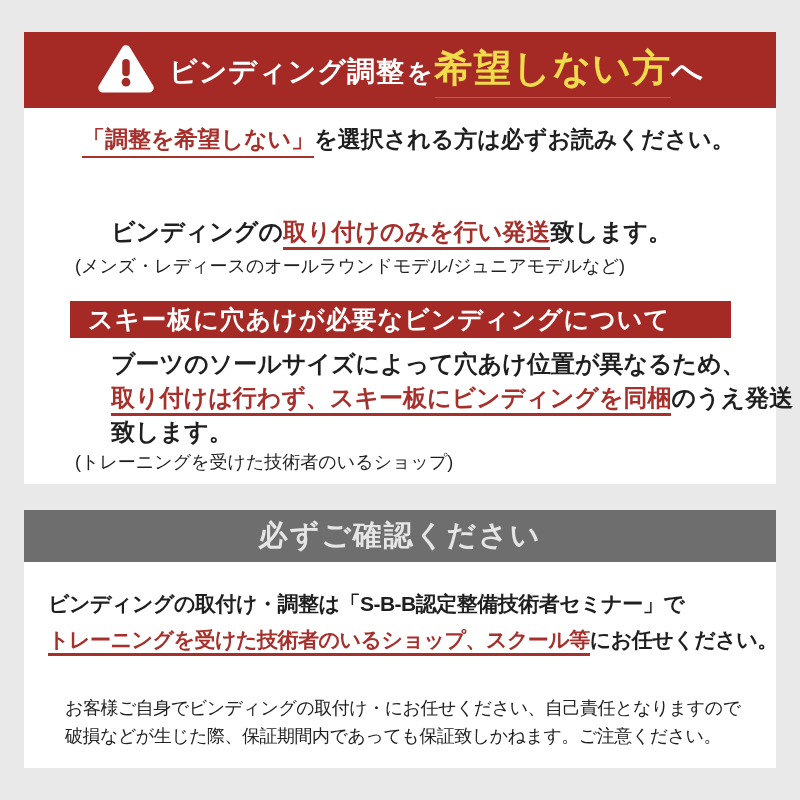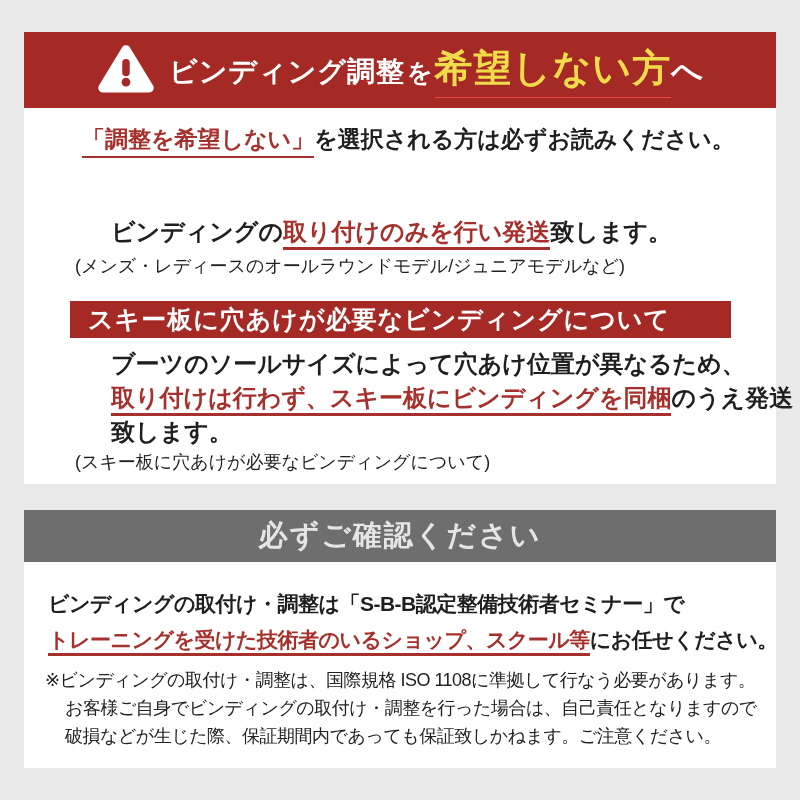--- a/index.html
+++ b/index.html
@@ -116,31 +116,30 @@
     <div class="secbar" id="bar2">スキー板に穴あけが必要なビンディングについて</div>
 
     <div class="bodyline" id="s2-line1">ブーツのソールサイズによって穴あけ位置が異なるため、</div>
 
     <div class="bodyline" id="s2-line2">
       <span class="accent-u">取り付けは行わず、スキー板にビンディングを同梱</span><span>のうえ発送</span>
     </div>
 
     <div class="bodyline" id="s2-line3">致します。</div>
 
-    <div class="note" id="s2-note">(スキー板に穴あけが必要なビンディングについて)</div>
+    <div class="note" id="s2-note">(トレーニングを受けた技術者のいるショップ)</div>
   </div>
 
   <div class="card" id="card2">
 
     <div class="gray-banner">必ずご確認ください</div>
 
     <div class="confirm-line" id="cl1">ビンディングの取付け・調整は「S-B-B認定整備技術者セミナー」で</div>
 
     <div class="confirm-line" id="cl2">
       <span class="accent-u">トレーニングを受けた技術者のいるショップ、スクール等</span><span>にお任せください。</span>
     </div>
 
-    <div class="fp" id="fp1">※ビンディングの取付け・調整は、国際規格 ISO 1108に準拠して行なう必要があります。</div>
-    <div class="fp" id="fp2">お客様ご自身でビンディングの取付け・調整を行った場合は、自己責任となりますので</div>
+    <div class="fp" id="fp2">お客様ご自身でビンディングの取付け・にお任せください、自己責任となりますので</div>
     <div class="fp" id="fp3">破損などが生じた際、保証期間内であっても保証致しかねます。ご注意ください。</div>
   </div>
 
 </div>
 
 </body></html>

